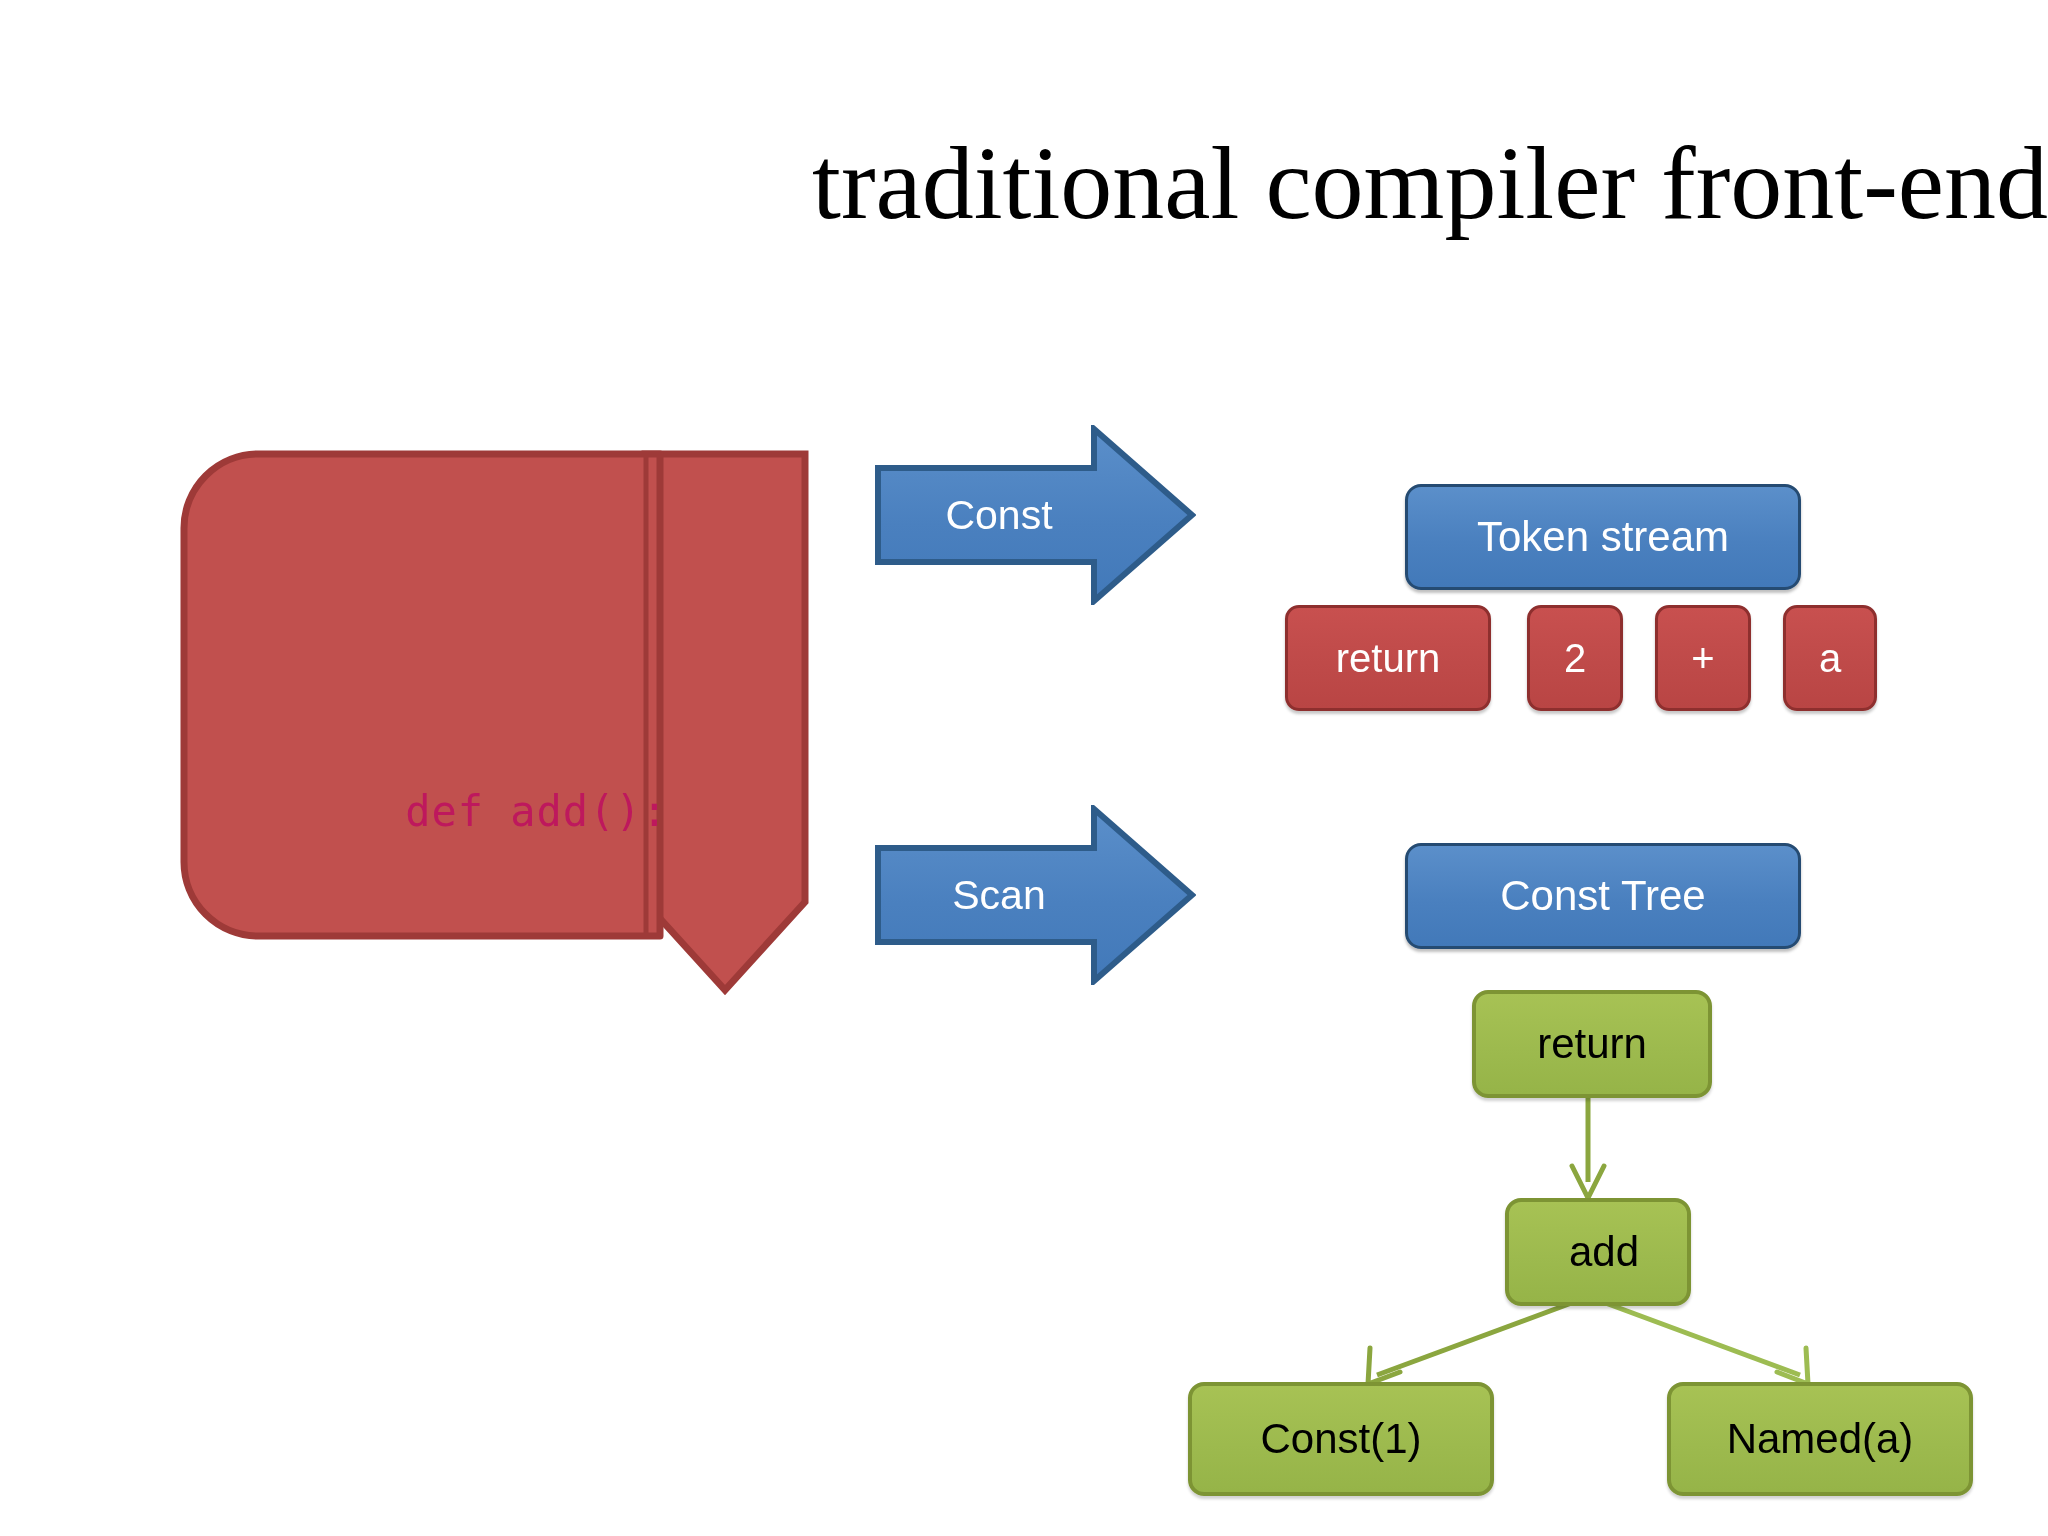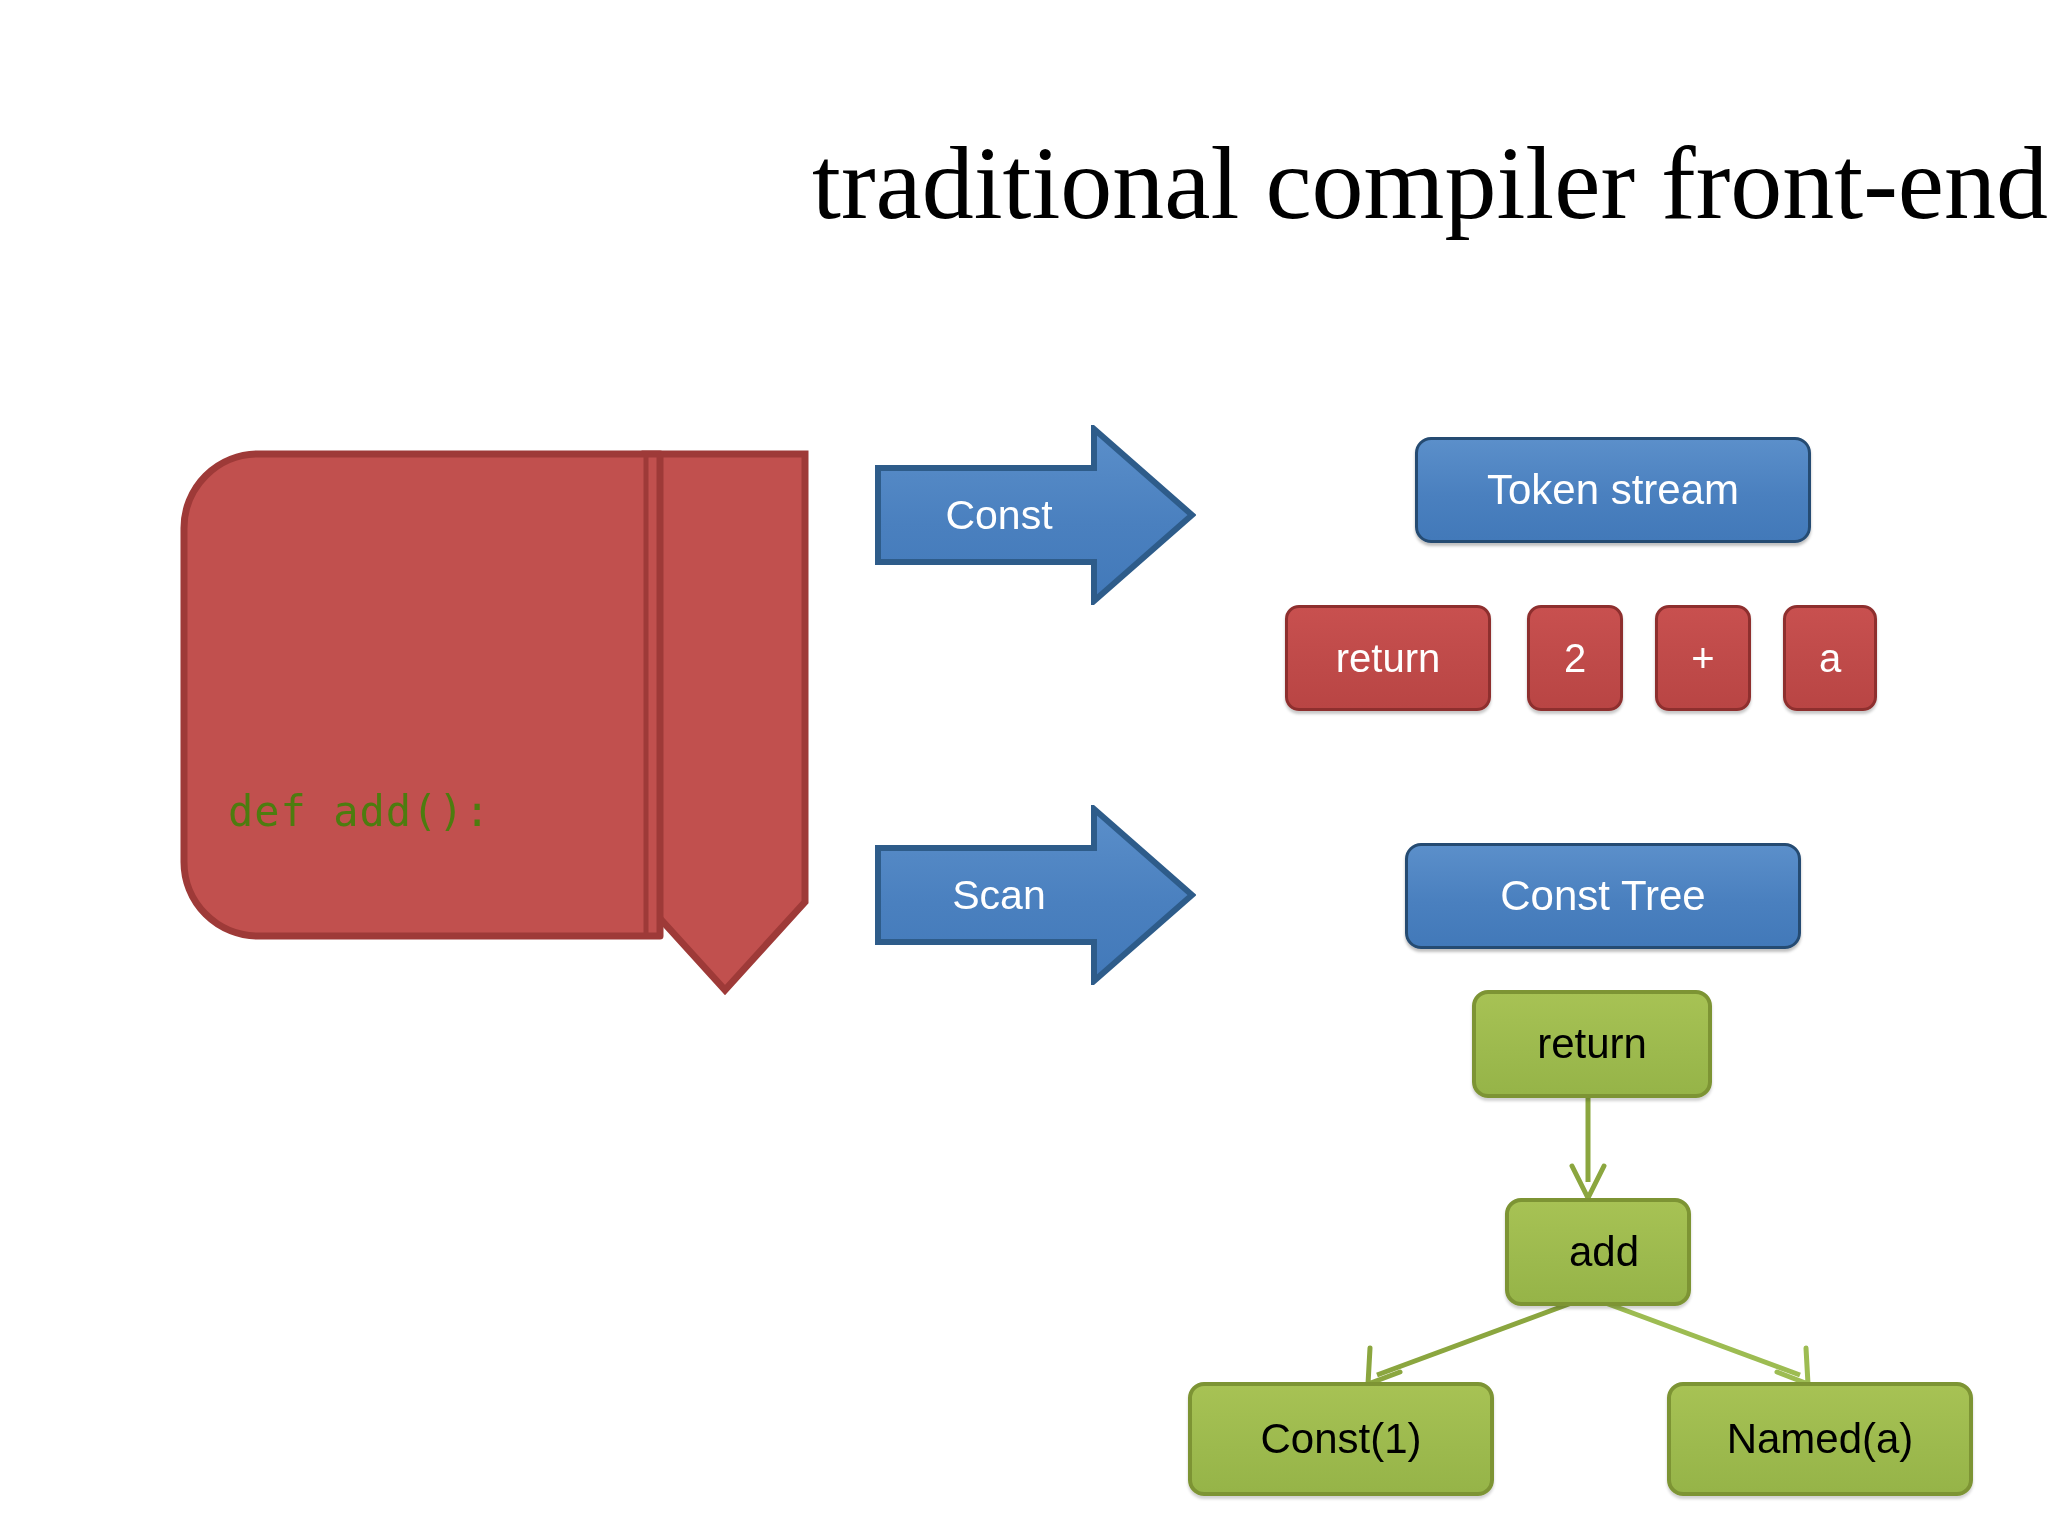--- a/index.html
+++ b/index.html
@@ -48,21 +48,21 @@
     position: absolute;
     left: 48px;
     top: 210px;
     width: 440px;
     font-family: "DejaVu Sans Mono", "Liberation Mono", monospace;
     font-size: 42px;
     line-height: 1.45;
     white-space: pre;
     letter-spacing: 1px;
   }
-  .code-dim  { color: #4d7c0f; display: block; }
+  .code-dim  { color: #be185d; display: block; text-align: right; }
   .code-live { color: #ffffff; display: block; }
 
   
   .proc-arrow {
     position: absolute;
     width: 322px;
     height: 180px;
   }
   .proc-arrow svg { position: absolute; left: 0; top: 0; display: block; }
   .proc-arrow-label {
@@ -88,21 +88,21 @@
     border: 3px solid #254b72;
     border-radius: 16px;
     box-shadow: 0 3px 3px rgba(0,0,0,0.25);
     display: flex;
     align-items: center;
     justify-content: center;
     color: #ffffff;
     font-size: 42px;
     font-family: "Liberation Sans", sans-serif;
   }
-  #box-token-stream { left: 1405px; top: 437px; width: 390px; height: 100px; margin-left: 10px; }
+  #box-token-stream { left: 1405px; top: 484px; width: 390px; height: 100px; }
   #box-syntax-tree  { left: 1405px; top: 843px; width: 390px; height: 100px; }
 
   
   .token-chip {
     position: absolute;
     top: 605px;
     height: 100px;
     background: linear-gradient(180deg, #c8504f 0%, #bf4a49 55%, #b94544 100%);
     border: 3px solid #8e2f2e;
     border-radius: 14px;

